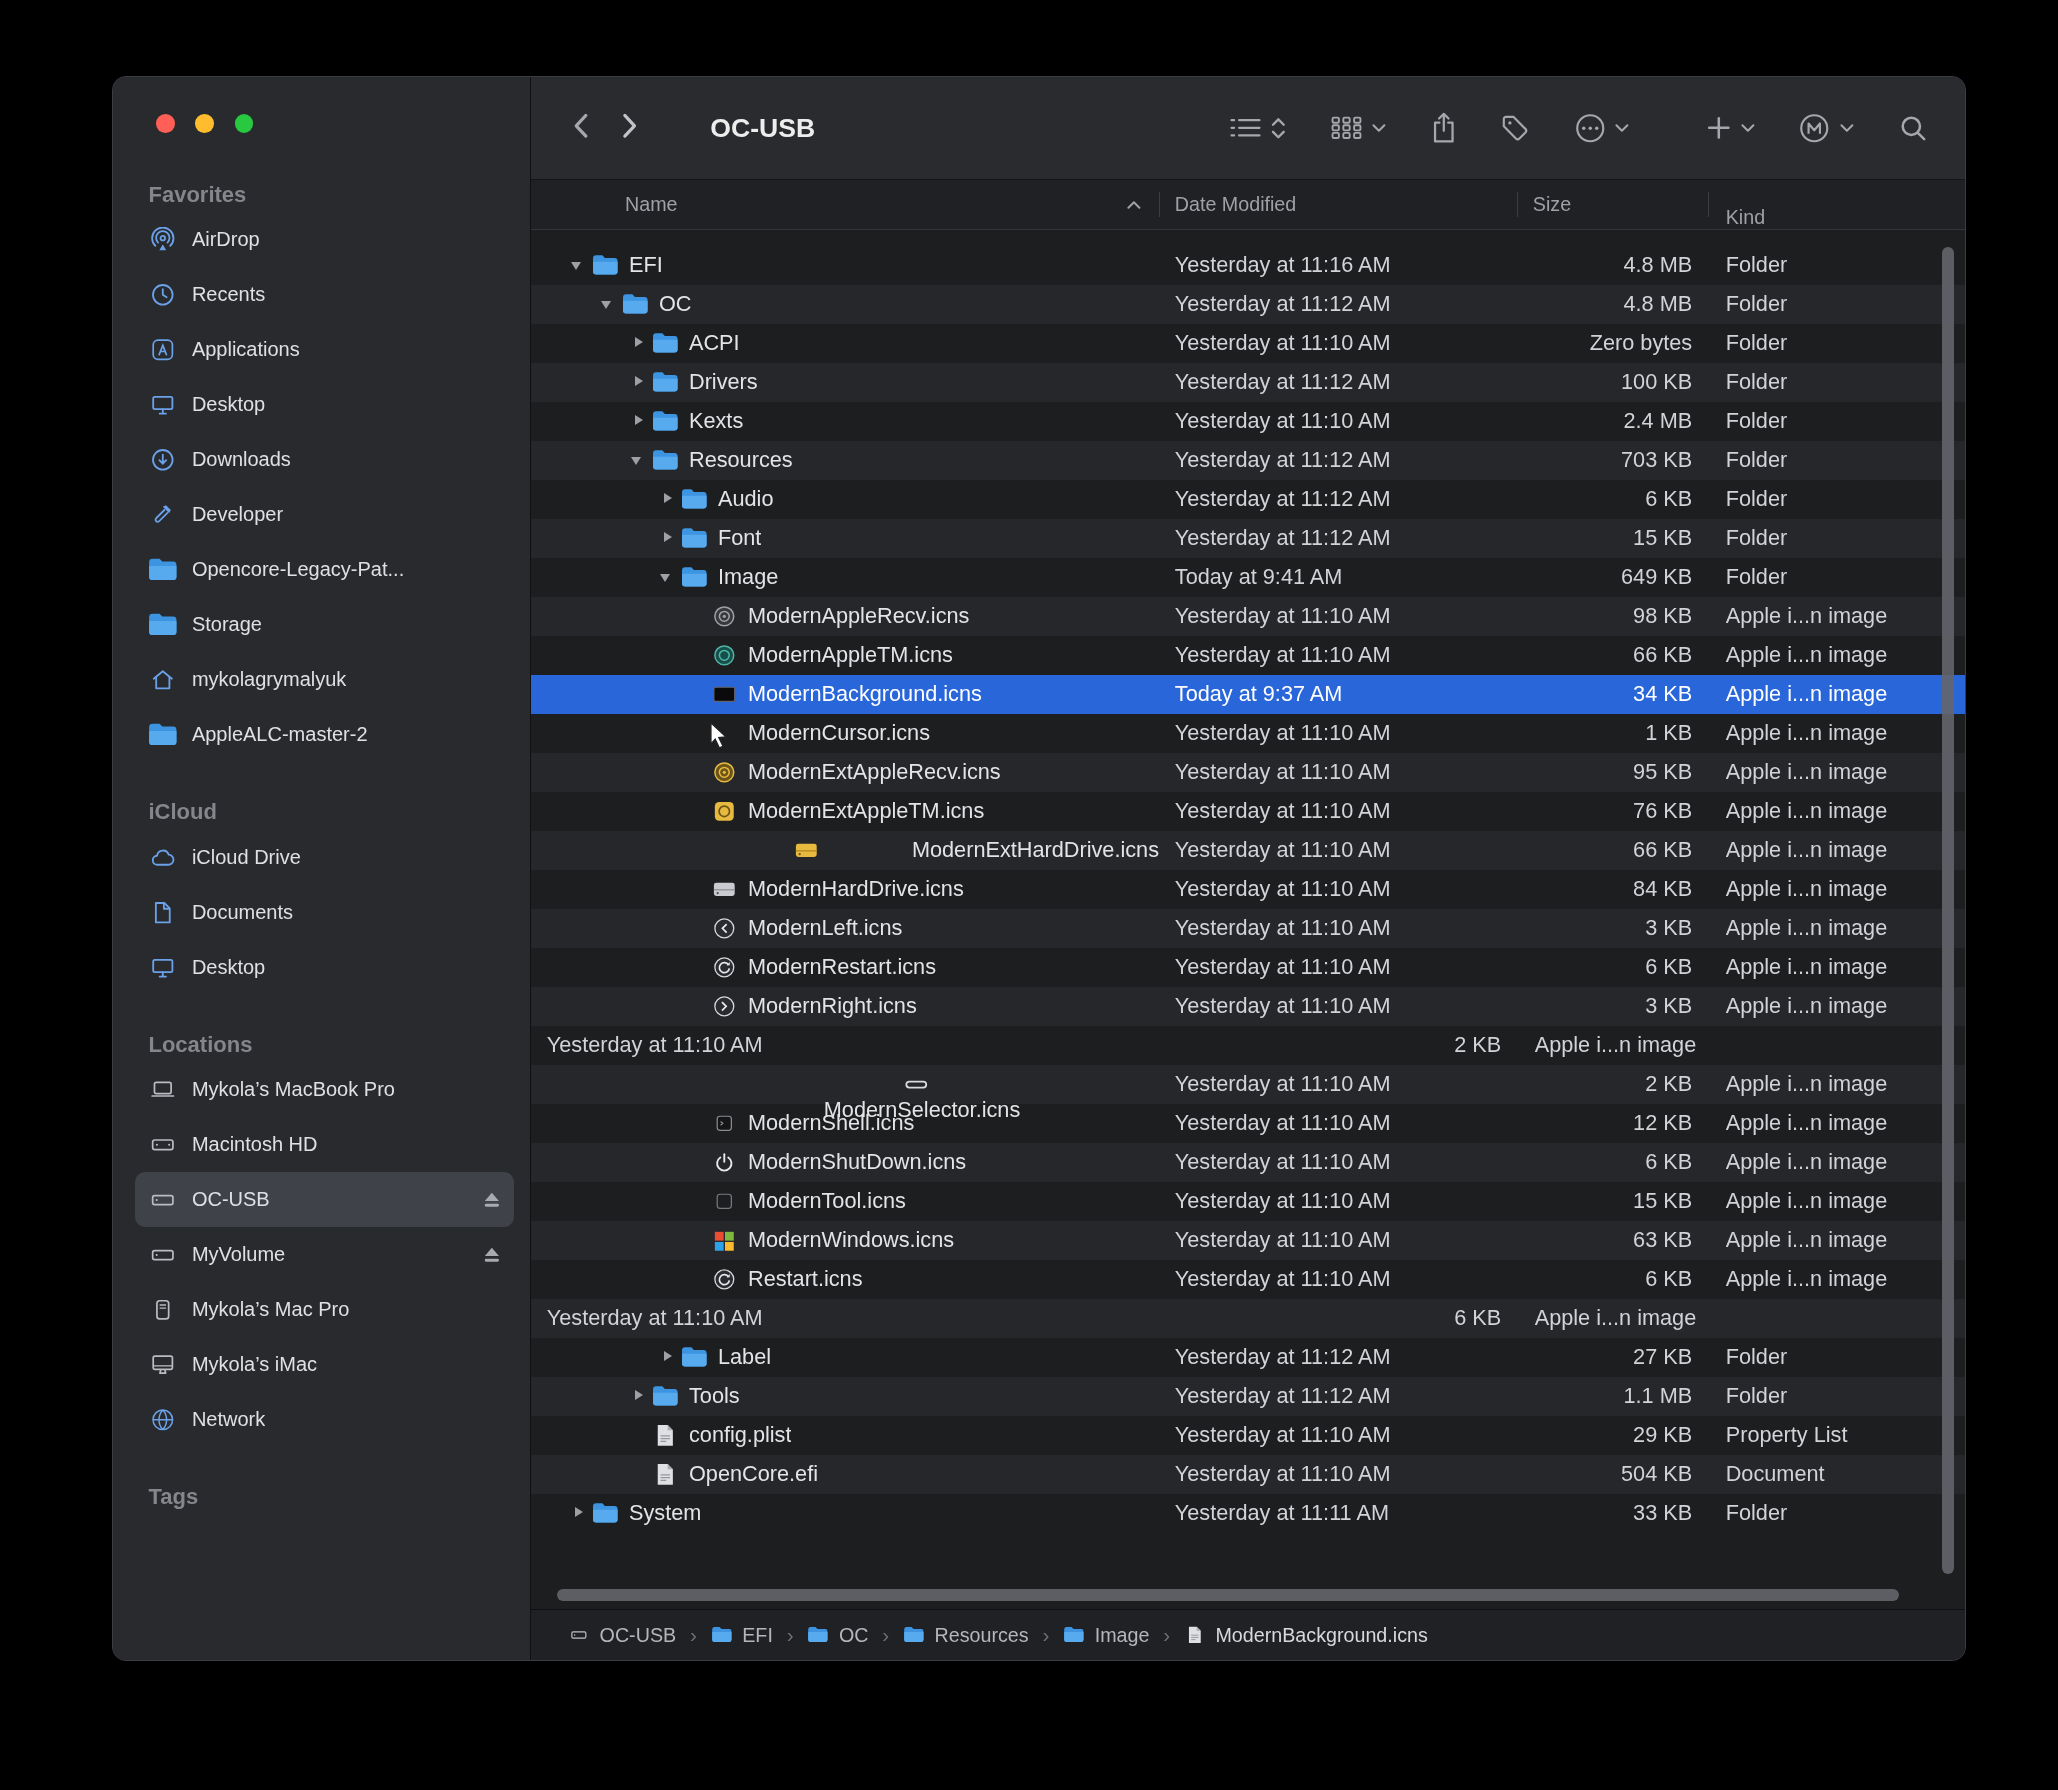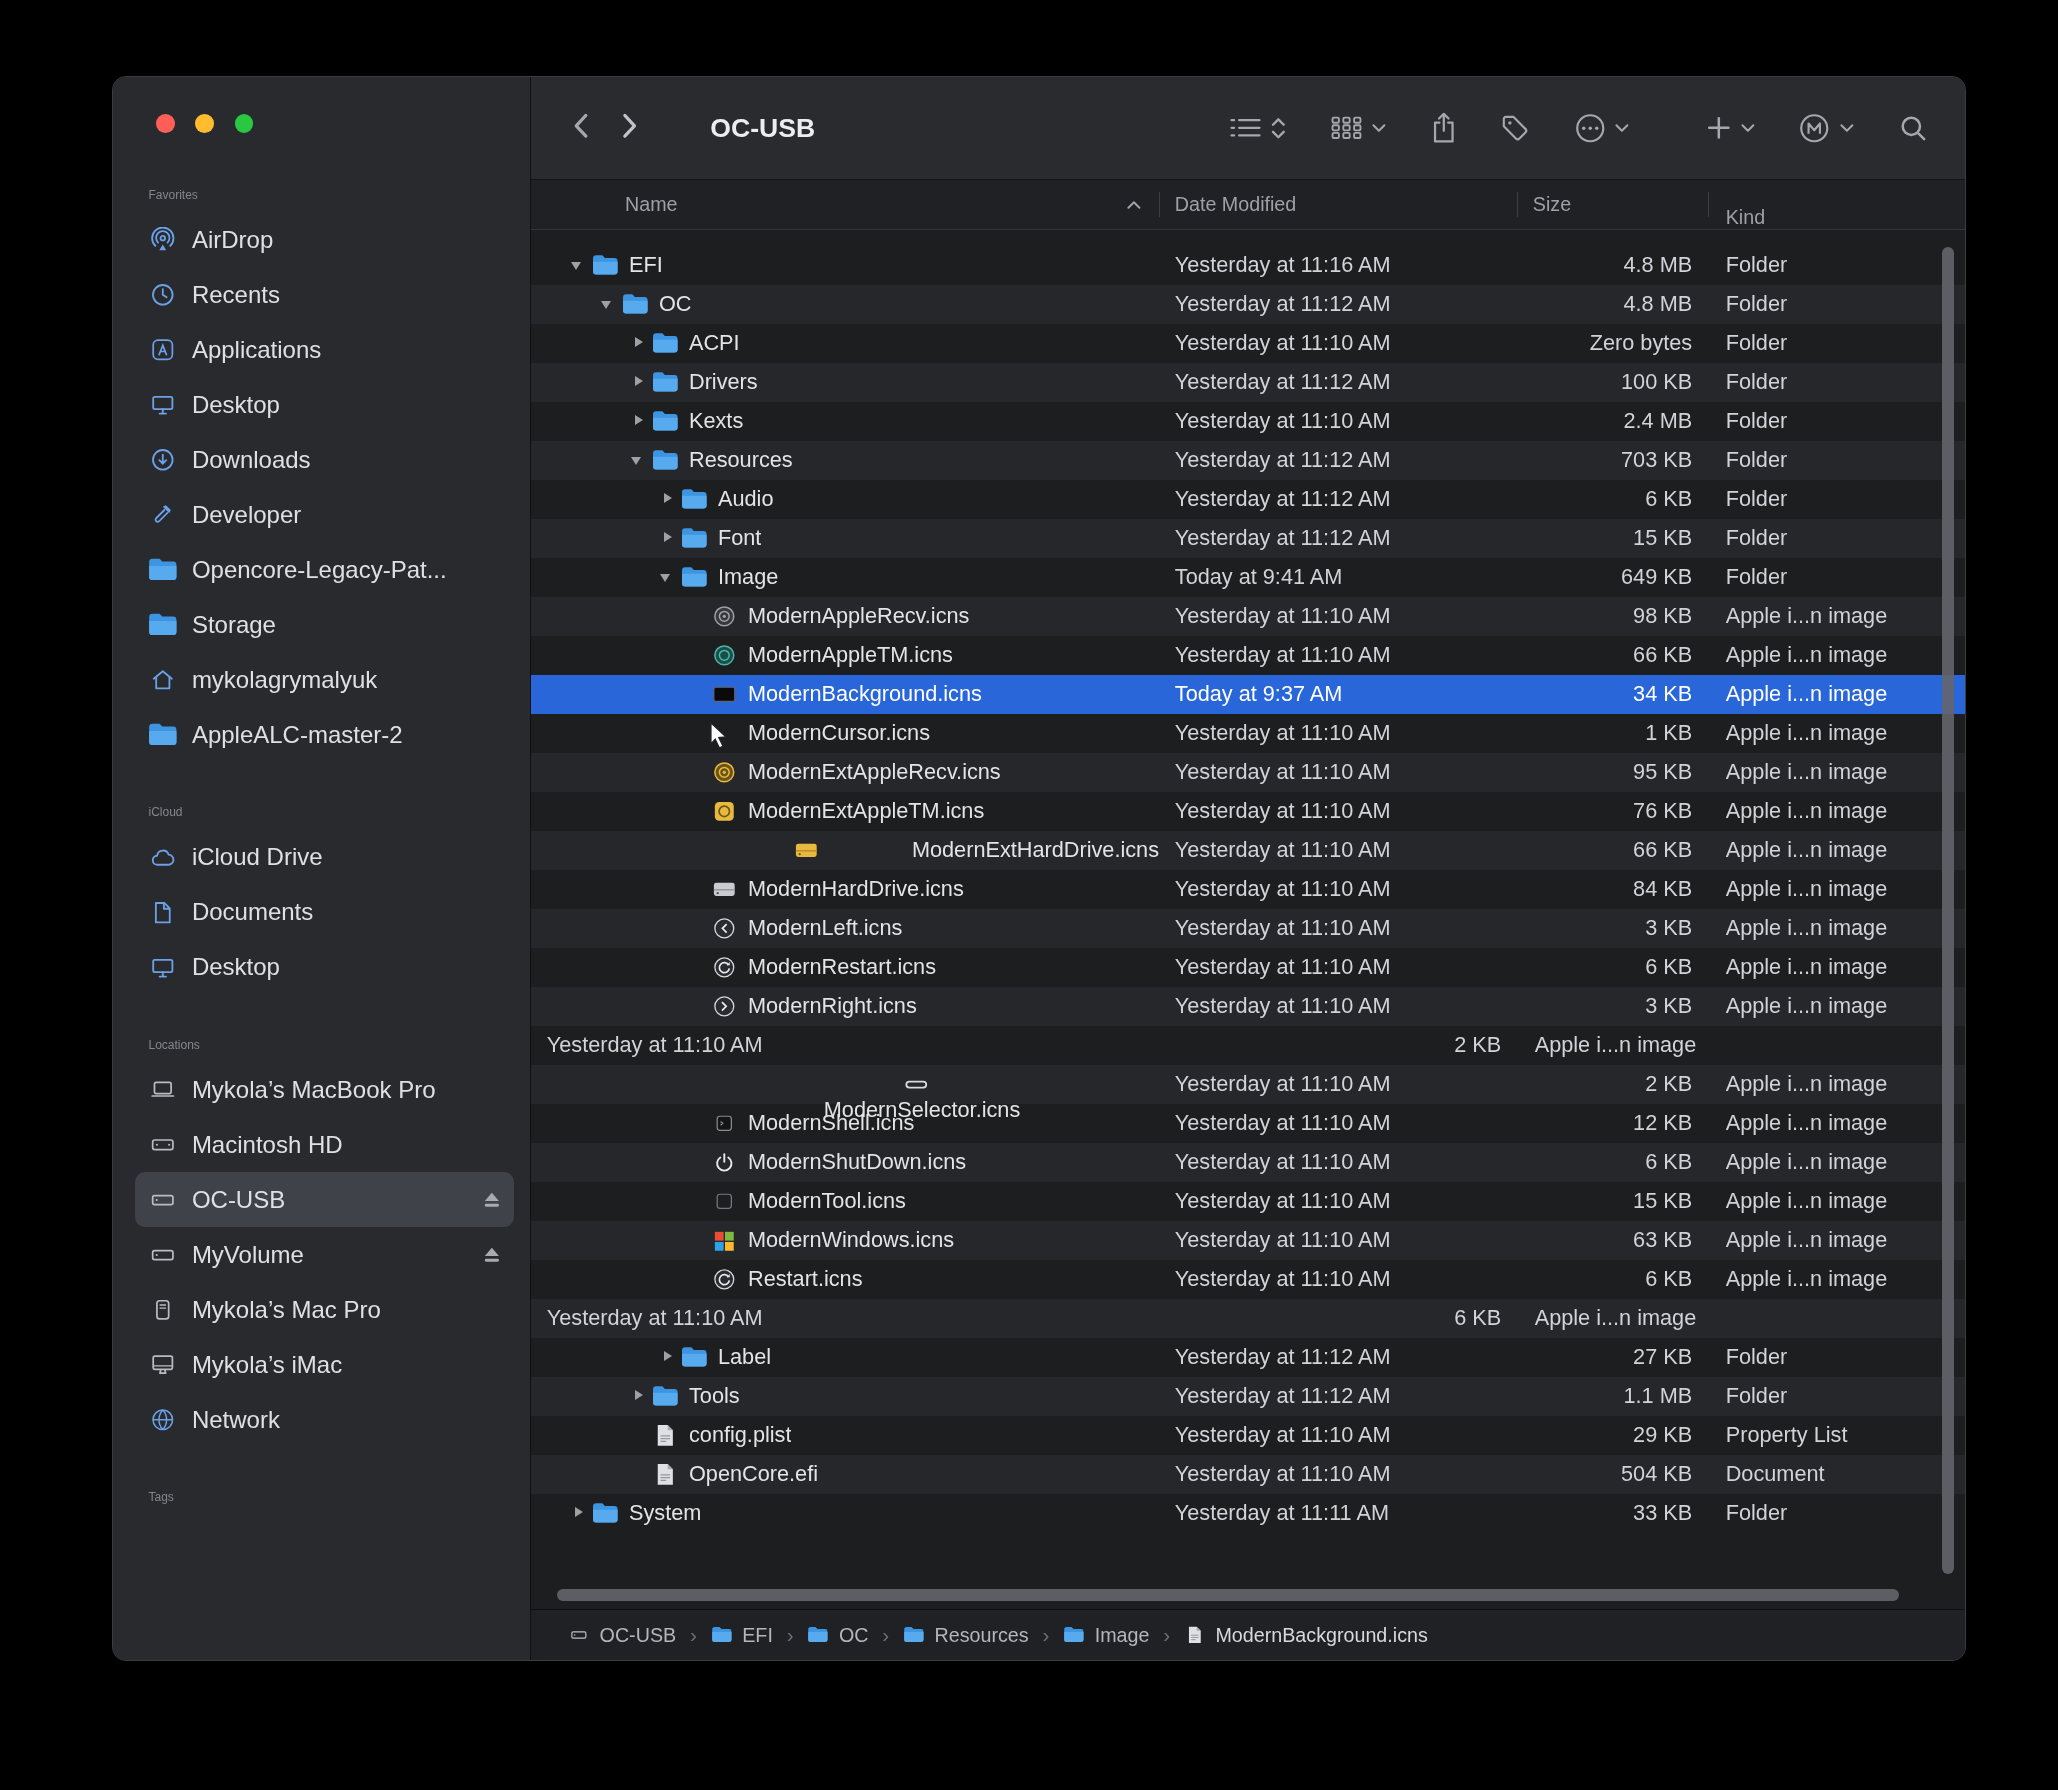--- a/index.html
+++ b/index.html
@@ -14,22 +14,22 @@
     border:1px solid #3c3d42;box-shadow:0 39px 99px rgba(0,0,0,.8);
   }
   
   .sidebar{width:417px;flex:0 0 417px;background:#292a2d;border-right:1px solid #101013;display:flex;flex-direction:column;}
   .traffic{display:flex;gap:20.7px;padding:37px 0 0 43px;}
   .tl{width:18.7px;height:18.7px;border-radius:50%;}
   .tl.red{background:#ff5f57}.tl.yellow{background:#febc2e}.tl.green{background:#28c840}
   .sb-sections{padding:51px 15.8px 0 21.7px;overflow:hidden;}
   .sb-section{margin-top:39px;}
   .sb-section:first-child{margin-top:0;}
-  .sb-header{font-size:12px;line-height:22.7px;color:#85868c;font-weight:400;padding:0 0 5.9px 13.8px;}
-  .sb-item{display:flex;align-items:center;height:55px;padding:0 11.8px 0 13.8px;border-radius:9.9px;color:#dfe0e4;font-size:24px;}
+  .sb-header{font-size:22px;line-height:22.7px;color:#85868c;font-weight:700;padding:0 0 5.9px 13.8px;}
+  .sb-item{display:flex;align-items:center;height:55px;padding:0 11.8px 0 13.8px;border-radius:9.9px;color:#dfe0e4;font-size:20px;}
   .sb-item.sel{background:#404249;}
   .sb-ic{width:29.6px;height:25.6px;flex:0 0 29.6px;margin-right:13.8px;color:#6aa1e8;display:flex;align-items:center;justify-content:center;}
   .sb-ic.silver{color:#b9bcc3}
   .sb-ic svg{width:100%;height:100%;}
   .sb-label{white-space:nowrap;overflow:hidden;text-overflow:ellipsis;}
   .eject{margin-left:auto;width:21.7px;height:19.7px;color:#a9aab0;display:flex;}
   .eject svg{width:100%;height:100%;}
   
   .main{flex:1;display:flex;flex-direction:column;min-width:0;}
   .toolbar{height:102px;flex:0 0 102px;background:#2a2b2f;border-bottom:1px solid #151518;display:flex;align-items:center;padding:0 37px 0 41px;}

